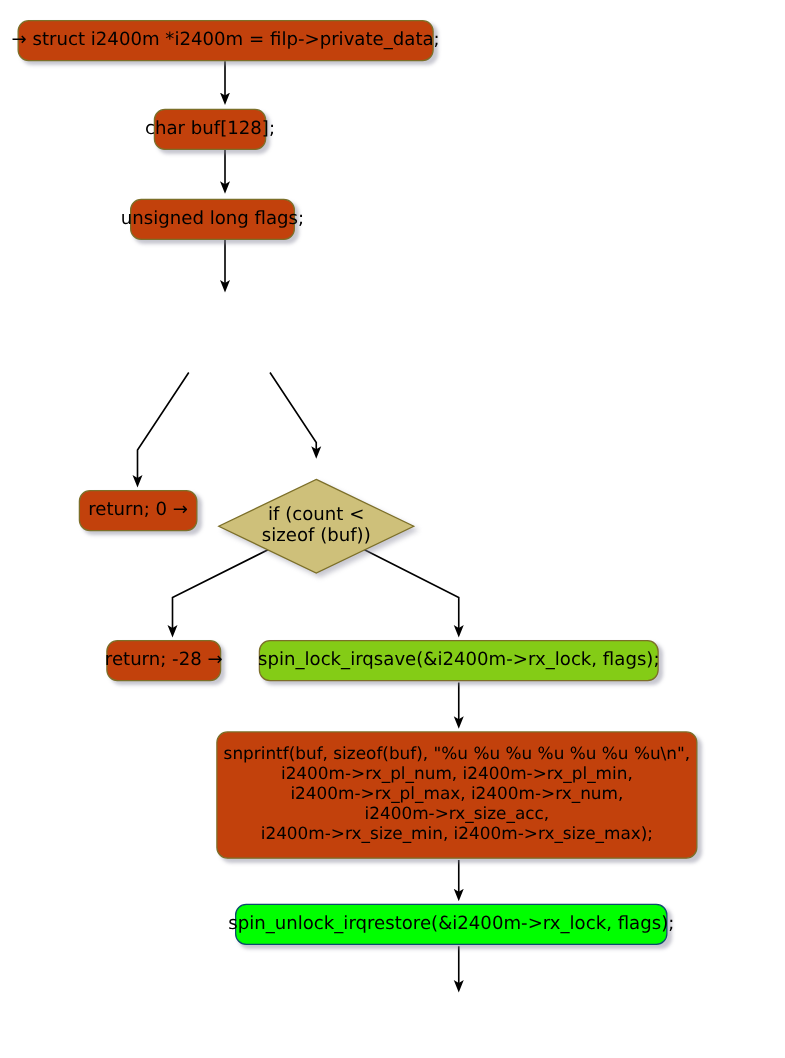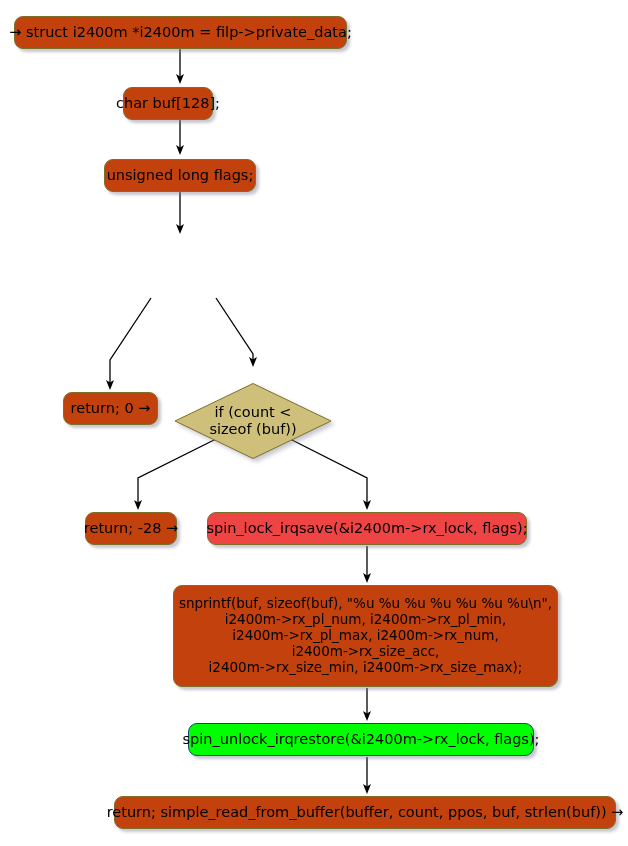--- a/index.html
+++ b/index.html
@@ -34,21 +34,21 @@
     white-space: pre;
     line-height: 1.18;
   }
   .rect {
     border-radius: 9px;
     border: 1px solid #7C6F29;
     background: #c2410c;
     box-shadow: 3px 3px 3px rgba(130,130,150,0.45);
   }
   .rect.accent-red {
-    background: #ef4444;
+    background: #84cc16;
     border: 1px solid #7C6F29;
   }
   .rect.accent-green {
     background: #00FF00;
     border: 1px solid #0c4a6e;
   }
   .diamond-wrap {
     position: absolute;
   }
   .diamond-wrap svg.dia {
@@ -124,21 +124,21 @@
 
     <g>
       <line x1="367" y1="757" x2="367" y2="789" stroke="#000000" stroke-width="1.3" marker-end="url(#arrow)"></line>
     </g>
   </svg>
 
   <div class="node rect t14" style="left:14px; top:16px; width:333px; height:33px;">→ struct i2400m *i2400m = filp-&gt;private_data;</div>
 
   <div class="node rect t14" style="left:123px; top:87px; width:90px; height:33px;">char buf[128];</div>
 
-  <div class="node rect t14" style="left:104px; top:159px; width:152px; height:33px;">unsigned long flags;</div>
+  <div class="node rect t14" style="left:104px; top:159px; width:132px; height:33px;">unsigned long flags;</div>
 
 
   <div class="node rect t14" style="left:63px; top:392px; width:95px; height:33px;">return; 0 →</div>
 
   <div class="diamond-wrap" style="left:172px; top:380px; width:162px; height:82px;">
     <svg class="dia" width="162" height="82" viewBox="0 0 162 82" xmlns="http://www.w3.org/2000/svg">
       <polygon points="81,3.5 159,41 81,78.5 3,41" fill="#CEC07A" stroke="#7C6F29" stroke-width="1" style="filter: drop-shadow(3px 3px 2px rgba(130,130,150,0.45));"></polygon>
     </svg>
     <div class="diamond-label t14">if (count &lt;
 sizeof (buf))</div>
@@ -149,15 +149,14 @@
   <div class="node rect accent-red t14" style="left:207px; top:512px; width:320px; height:33px;">spin_lock_irqsave(&amp;i2400m-&gt;rx_lock, flags);</div>
 
   <div class="node rect t13" style="left:173px; top:585px; width:385px; height:102px;">snprintf(buf, sizeof(buf), "%u %u %u %u %u %u %u\n",
 i2400m-&gt;rx_pl_num, i2400m-&gt;rx_pl_min,
 i2400m-&gt;rx_pl_max, i2400m-&gt;rx_num,
 i2400m-&gt;rx_size_acc,
 i2400m-&gt;rx_size_min, i2400m-&gt;rx_size_max);</div>
 
   <div class="node rect accent-green t14" style="left:188px; top:723px; width:346px; height:33px;">spin_unlock_irqrestore(&amp;i2400m-&gt;rx_lock, flags);</div>
 
-  <div class="node rect t14" style="left:114px; top:796px; width:502px; height:33px;">return; simple_read_from_buffer(buffer, count, ppos, buf, strlen(buf)) →</div>
 
 </div>
 
 </body></html>

